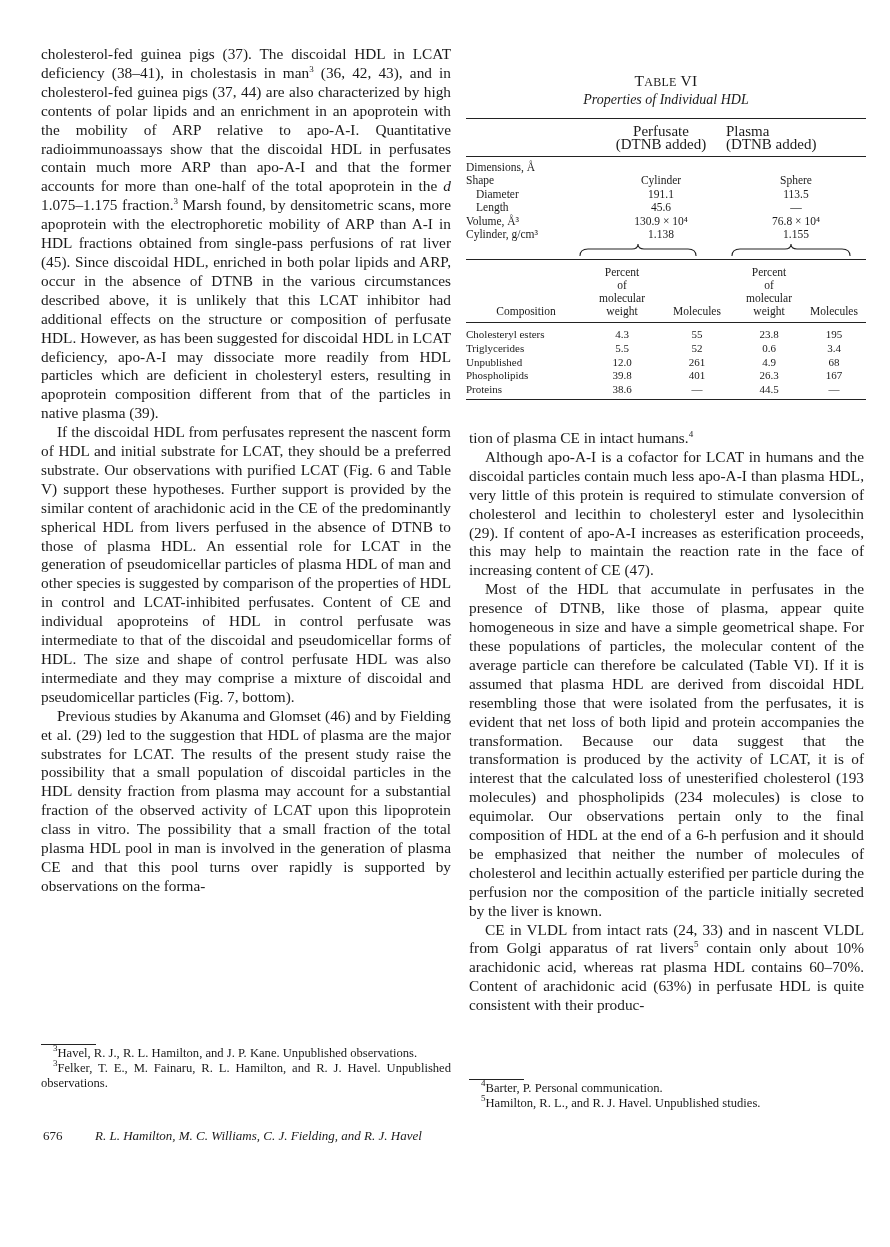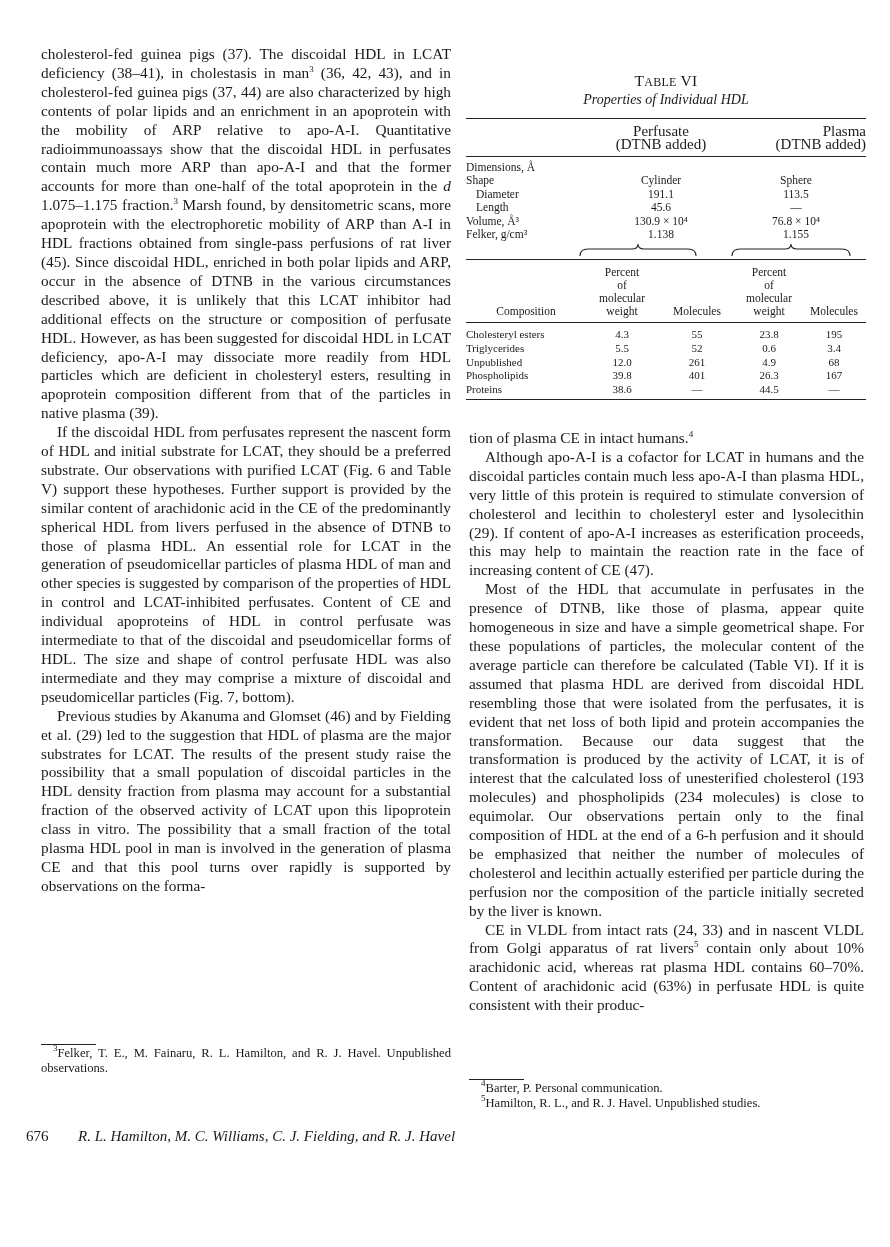--- a/index.html
+++ b/index.html
@@ -12,34 +12,34 @@
   .col p.indent { text-indent: 16px; }
   sup { font-size: 9px; line-height: 0; vertical-align: 6px; }
   i.it { font-style: italic; }
 
   .footnote-rule { position: absolute; height: 1px; background: #222; width: 55px; }
   .footnotes { position: absolute; font-size: 12.6px; line-height: 15px; text-align: justify; }
   .footnotes p { margin: 0; text-indent: 12px; }
   .fn-left { left: 41px; top: 1046px; width: 410px; }
   .fn-right { left: 469px; top: 1081px; width: 395px; }
 
-  .running-foot { position: absolute; left: 26px; top: 1128px; font-size: 15px; }
+  .running-foot { position: absolute; left: 43px; top: 1128px; font-size: 13px; }
   .running-foot .pg { display: inline-block; width: 52px; }
   .running-foot .authors { font-style: italic; }
 
   
   .table-block { position: absolute; left: 466px; top: 72px; width: 400px; }
   .table-caption { text-align: center; font-size: 15.5px; letter-spacing: 0.3px; margin: 0; }
   .table-caption .sc { font-size: 12px; }
   .table-subtitle { text-align: center; font-style: italic; font-size: 14px; margin: 2px 0 10px 0; }
   .rule { height: 0; border-top: 1.4px solid #222; }
   .hdr1 { display: flex; font-size: 15px; line-height: 13px; padding: 6px 0 5px 0; }
   .hdr1 .c0 { width: 130px; }
   .hdr1 .c1 { width: 130px; text-align: center; }
-  .hdr1 .c2 { width: 140px; text-align: right; font-family: Liberation Serif, serif; }
+  .hdr1 .c2 { width: 140px; text-align: left; font-family: Liberation Serif, serif; }
   .props { font-size: 11.5px; line-height: 13.4px; padding-top: 4px; }
   .prow { display: flex; }
   .prow .c0 { width: 130px; }
   .prow .c0.sub { padding-left: 10px; box-sizing: border-box; }
   .prow .c1 { width: 130px; text-align: center; }
   .prow .c2 { width: 140px; text-align: center; }
   .braces { display: flex; height: 16px; margin-top: 2px; }
   .braces svg { display: block; }
   .hdr2 { display: flex; font-size: 11.5px; line-height: 13px; padding: 6px 0 4px 0; align-items: flex-end; }
   .hdr2 .c0 { width: 120px; text-align: center; }
@@ -59,20 +59,21 @@
 <body>
 
 <div class="col col-left">
   <p><span>cholesterol-fed guinea pigs (37). The discoidal HDL in LCAT deficiency (38–41), in cholestasis in man</span><sup>3</sup><span> (36, 42, 43), and in cholesterol-fed guinea pigs (37, 44) are also characterized by high contents of polar lipids and an enrichment in an apoprotein with the mobility of ARP relative to apo-A-I. Quantitative radioimmunoassays show that the discoidal HDL in perfusates contain much more ARP than apo-A-I and that the former accounts for more than one-half of the total apoprotein in the </span><i class="it">d</i><span> 1.075–1.175 fraction.</span><sup>3</sup><span> Marsh found, by densitometric scans, more apoprotein with the electrophoretic mobility of ARP than A-I in HDL fractions obtained from single-pass perfusions of rat liver (45). Since discoidal HDL, enriched in both polar lipids and ARP, occur in the absence of DTNB in the various circumstances described above, it is unlikely that this LCAT inhibitor had additional effects on the structure or composition of perfusate HDL. However, as has been suggested for discoidal HDL in LCAT deficiency, apo-A-I may dissociate more readily from HDL particles which are deficient in cholesteryl esters, resulting in apoprotein composition different from that of the particles in native plasma (39).</span></p>
   <p class="indent">If the discoidal HDL from perfusates represent the nascent form of HDL and initial substrate for LCAT, they should be a preferred substrate. Our observations with purified LCAT (Fig. 6 and Table V) support these hypotheses. Further support is provided by the similar content of arachidonic acid in the CE of the predominantly spherical HDL from livers perfused in the absence of DTNB to those of plasma HDL. An essential role for LCAT in the generation of pseudomicellar particles of plasma HDL of man and other species is suggested by comparison of the properties of HDL in control and LCAT-inhibited perfusates. Content of CE and individual apoproteins of HDL in control perfusate was intermediate to that of the discoidal and pseudomicellar forms of HDL. The size and shape of control perfusate HDL was also intermediate and they may comprise a mixture of discoidal and pseudomicellar particles (Fig. 7, bottom).</p>
   <p class="indent">Previous studies by Akanuma and Glomset (46) and by Fielding et al. (29) led to the suggestion that HDL of plasma are the major substrates for LCAT. The results of the present study raise the possibility that a small population of discoidal particles in the HDL density fraction from plasma may account for a substantial fraction of the observed activity of LCAT upon this lipoprotein class in vitro. The possibility that a small fraction of the total plasma HDL pool in man is involved in the generation of plasma CE and that this pool turns over rapidly is supported by observations on the forma-</p>
 </div>
 
 <div class="footnote-rule" style="left:41px; top:1044px;"></div>
 <div class="footnotes fn-left">
+  <p><sup>3</sup><span>Havel, R. J., R. L. Hamilton, and J. P. Kane. Unpublished observations.</span></p>
   <p><sup>3</sup><span>Felker, T. E., M. Fainaru, R. L. Hamilton, and R. J. Havel. Unpublished observations.</span></p>
 </div>
 
 <div class="table-block">
   <p class="table-caption"><span>T</span><span class="sc">ABLE</span><span> VI</span></p>
   <p class="table-subtitle">Properties of Individual HDL</p>
   <div class="rule"></div>
   <div class="hdr1">
     <div class="c0"></div>
     <div class="c1">
@@ -105,21 +106,21 @@
         <div class="c0 sub">Length</div>
         <div class="c1">45.6</div>
         <div class="c2">—</div>
       </div>
       <div class="prow">
         <div class="c0">Volume, Å³</div>
         <div class="c1">130.9 × 10⁴</div>
         <div class="c2">76.8 × 10⁴</div>
       </div>
       <div class="prow">
-        <div class="c0">Felker, g/cm³</div>
+        <div class="c0">Cylinder, g/cm³</div>
         <div class="c1">1.138</div>
         <div class="c2">1.155</div>
       </div>
     </div>
   <div class="braces">
     <div style="width:112px"></div>
     <svg width="120" height="14">
         <path d="M2 13 Q2 6 10 6 L54 6 Q60 6 60 1 Q60 6 66 6 L110 6 Q118 6 118 13" fill="none" stroke="#222" stroke-width="1.1"></path>
       </svg>
     <div style="width:32px"></div>

